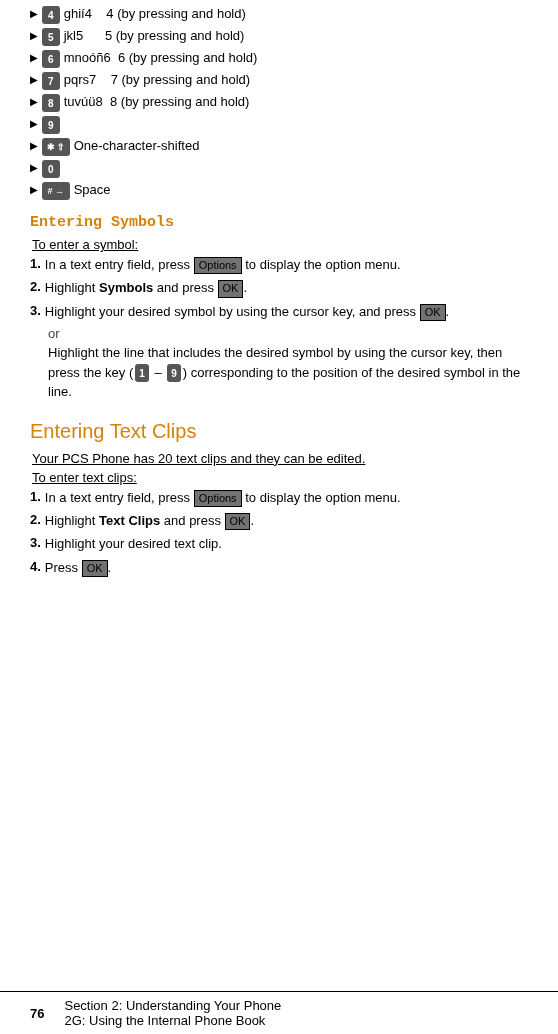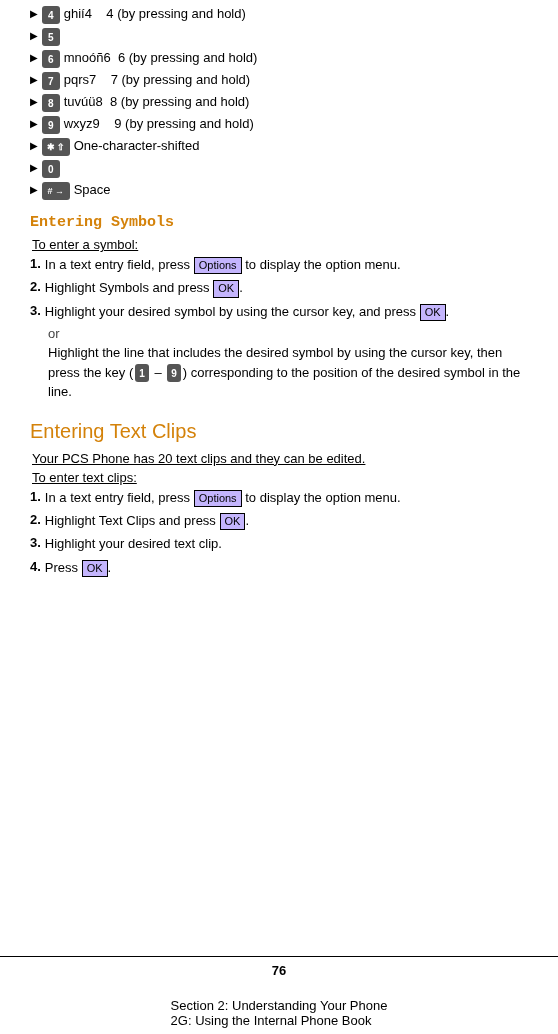--- a/index.html
+++ b/index.html
@@ -88,29 +88,29 @@
     .num {
       font-weight: bold;
       margin-right: 4px;
       flex-shrink: 0;
     }
     .num-text {
       font-size: 13px;
       line-height: 1.4;
     }
     .num-text b {
-      font-weight: normal;
+      font-weight: bold;
     }
     .inline-btn {
       display: inline-block;
       border: 1px solid #000;
       padding: 0 4px;
       font-size: 11px;
       line-height: 1.4;
-      background: #c4b5fd;
+      background: #737373;
       color: #000;
     }
     .or-line {
       margin-left: 18px;
       margin-top: 4px;
       margin-bottom: 2px;
       font-size: 13px;
       color: #444;
     }
     .continuation-text {
@@ -133,21 +133,20 @@
     .footer {
       position: absolute;
       bottom: 0;
       left: 0;
       right: 0;
       border-top: 1px solid #000;
       padding: 6px 30px;
       display: flex;
       align-items: center;
       gap: 20px;
-      flex-direction: column;
     }
     .footer-num {
       font-weight: bold;
       font-size: 13px;
     }
     .footer-text {
       font-size: 13px;
       color: #000;
     }
   </style>
@@ -158,40 +157,40 @@
 
   <div>
     <div class="list-item">
       <span class="arrow">▶</span>
       <span class="key-badge">4</span>
       <span class="item-text">ghií4&nbsp;&nbsp;&nbsp;&nbsp;4 (by pressing and hold)</span>
     </div>
     <div class="list-item">
       <span class="arrow">▶</span>
       <span class="key-badge">5</span>
+      <span class="item-text">jkl5&nbsp;&nbsp;&nbsp;&nbsp;&nbsp;&nbsp;5 (by pressing and hold)</span>
     </div>
     <div class="list-item">
       <span class="arrow">▶</span>
       <span class="key-badge">6</span>
       <span class="item-text">mnoóñ6&nbsp;&nbsp;6 (by pressing and hold)</span>
     </div>
     <div class="list-item">
       <span class="arrow">▶</span>
       <span class="key-badge">7</span>
       <span class="item-text">pqrs7&nbsp;&nbsp;&nbsp;&nbsp;7 (by pressing and hold)</span>
     </div>
     <div class="list-item">
       <span class="arrow">▶</span>
       <span class="key-badge">8</span>
       <span class="item-text">tuvúü8&nbsp;&nbsp;8 (by pressing and hold)</span>
     </div>
     <div class="list-item">
       <span class="arrow">▶</span>
       <span class="key-badge">9</span>
-      <span class="item-text">wxyz9&nbsp;&nbsp;&nbsp;&nbsp;9 (by pressing and hold)</span>
     </div>
 
     <div class="list-item">
       <span class="arrow">▶</span>
       <span class="key-badge-special">✱ ⇧</span>
       <span class="item-text">One-character-shifted</span>
     </div>
     <div class="list-item">
       <span class="arrow">▶</span>
       <span class="key-badge">0</span>

